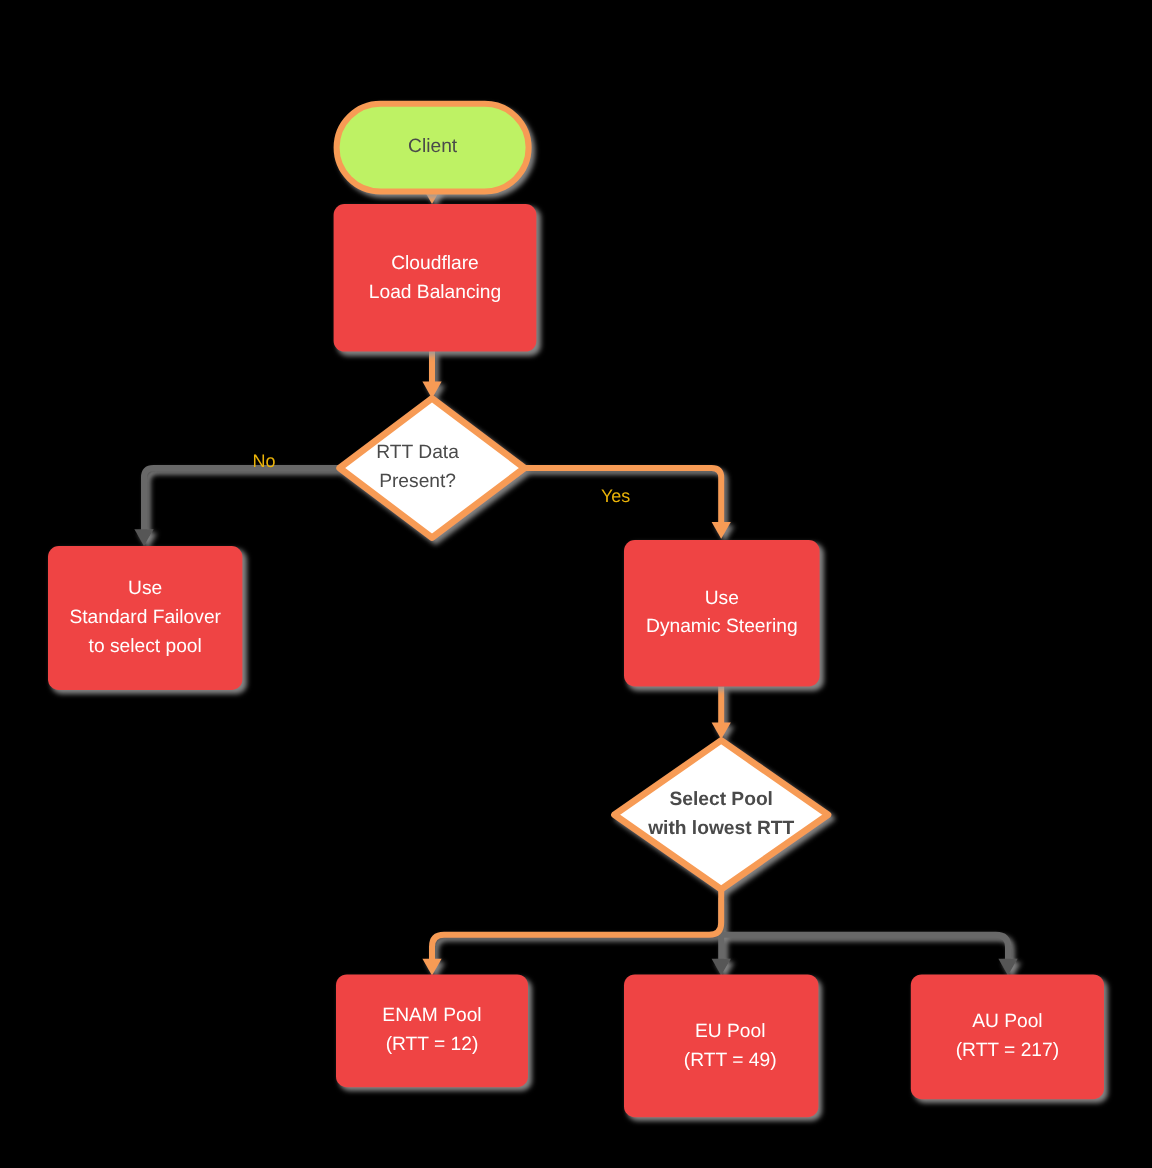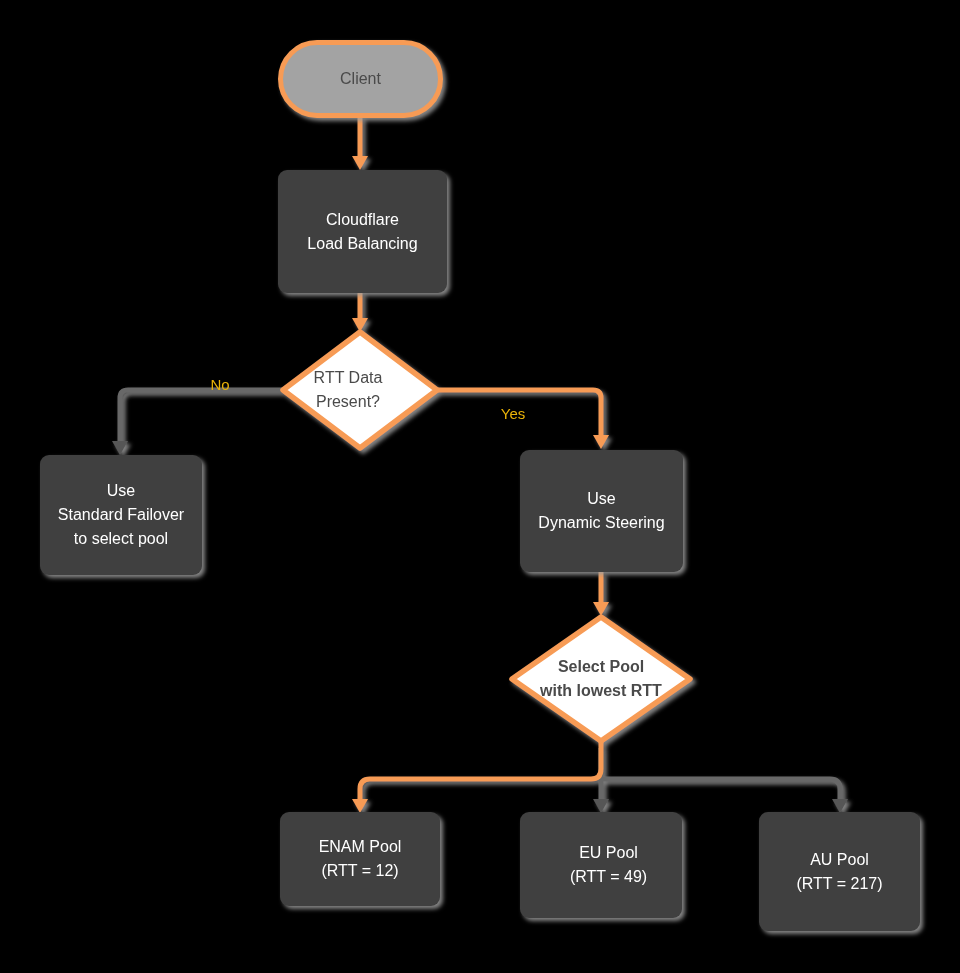--- a/index.html
+++ b/index.html
@@ -27,31 +27,32 @@
     display: flex;
     flex-direction: column;
     align-items: center;
     justify-content: center;
     text-align: center;
     font-size: 16px;
     line-height: 24px;
     box-sizing: border-box;
   }
   .proc {
-    background: #404040;
+    background: #ef4444;
     color: #FFFFFF;
     border-radius: 9px;
     box-shadow: 3px 3px 4px rgba(155,155,155,0.85);
   }
   .stadium {
-    background: #a3a3a3;
+    background: #bef264;
     color: #4A4A4A;
     border: 5px solid #F79B55;
     border-radius: 40px;
     box-shadow: 3px 3px 4px rgba(155,155,155,0.85);
+    margin-top: 44px;
   }
   .pre { white-space: pre-line; }
   .diamond-label {
     position: absolute;
     display: flex;
     align-items: center;
     justify-content: center;
     text-align: center;
     color: #4A4A4A;
     font-size: 16px;
@@ -140,23 +141,23 @@
   <div class="diamond-label" style="left:512px; top:639px; width:178px; height:80px;font-weight:bold;">Select Pool
 with lowest RTT</div>
 
   <div class="node proc" style="left:280px; top:812px; width:160px; height:94px;">
     <div>ENAM Pool</div>
     <div>
       <span>(</span><span class="bold">RTT = 12</span><span>)</span>
     </div>
   </div>
 
-  <div class="node proc" style="left:520px; top:812px; width:162px; height:106px;padding-left:15px;">
+  <div class="node proc" style="left:520px; top:812px; width:162px; height:119px;padding-left:15px;">
     <div>EU Pool</div>
     <div>(RTT = 49)</div>
   </div>
 
-  <div class="node proc" style="left:759px; top:812px; width:161px; height:119px;">
+  <div class="node proc" style="left:759px; top:812px; width:161px; height:104px;">
     <div>AU Pool</div>
     <div>(RTT = 217)</div>
   </div>
 
 </div>
 
 </body></html>

